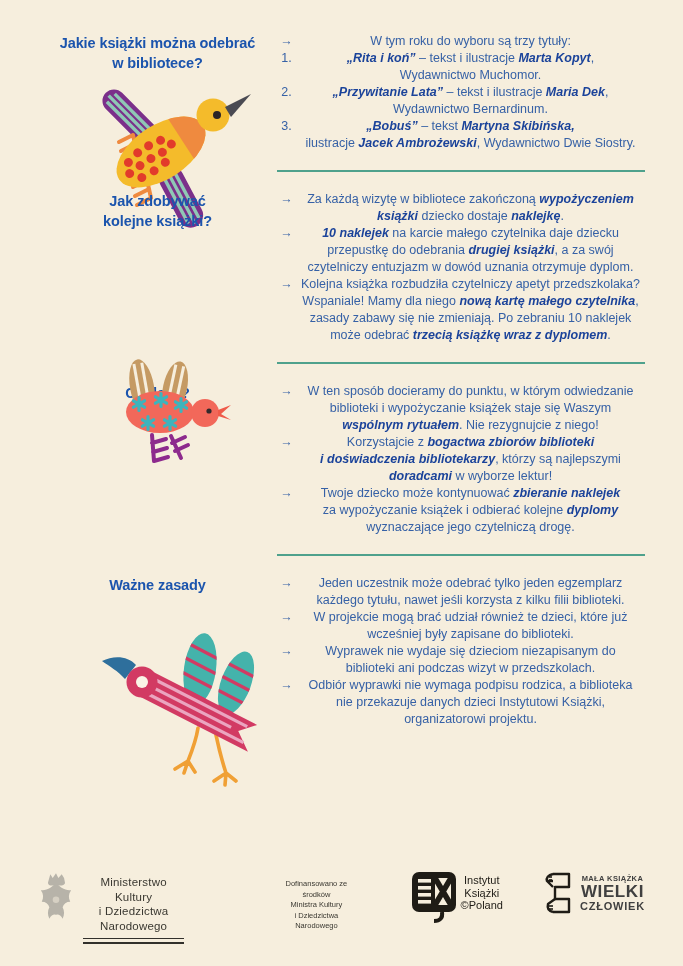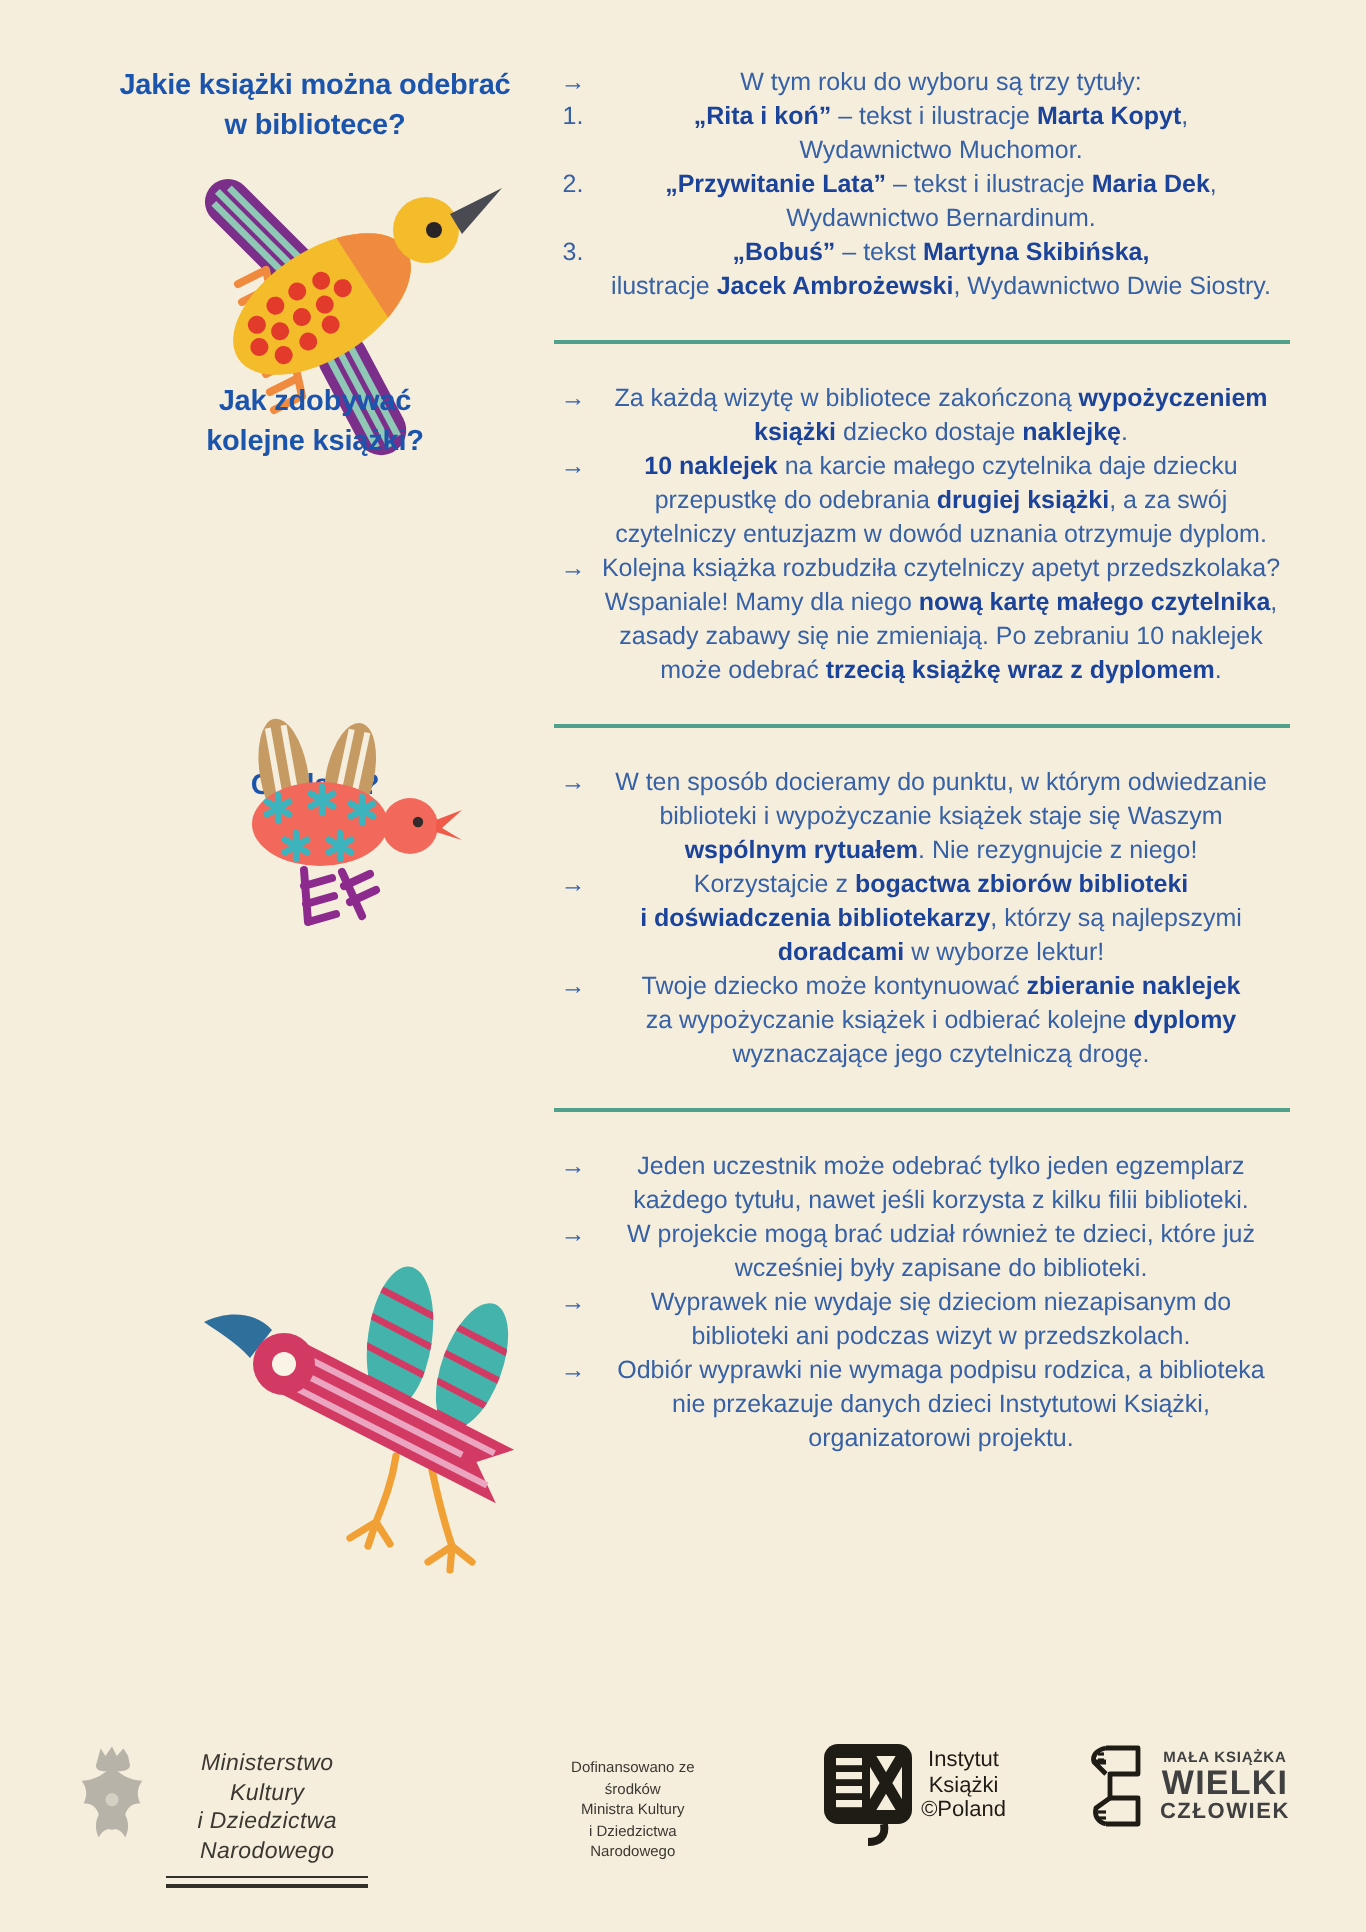--- a/index.html
+++ b/index.html
@@ -29,35 +29,35 @@
     font-size:14.5px;line-height:20px;
     font-weight:bold;
     color:#1b54ad;
     white-space:pre-line;
     letter-spacing:-0.1px;
   }
   .right{min-width:0;}
   .item{display:flex;font-size:12.5px;line-height:17px;}
   .item .marker{flex:0 0 19px;color:#3661a6;}
   .item .txt{flex:1;white-space:pre-line;min-width:0;}
-  .item .txt .b{font-weight:bold;color:#1b439a;}
+  .item .txt .b{font-weight:bold;color:#1b439a;font-style:italic;}
   .item.note{margin-top:17px;}
   .divider{border-top:2px solid #4fa18c;margin-top:18px;}
   .bird{position:absolute;pointer-events:none;}
   .bird1{left:35px;top:52px;}
   .bird2{left:70px;top:-28px;}
   .bird3{left:40px;top:48px;}
 
   .footer{
     margin-top:auto;
     display:flex;align-items:flex-start;
     padding-bottom:22px;
     color:#3a3831;
   }
-  .ministry{display:flex;align-items:flex-start;font-style:italic;}
+  .ministry{display:flex;align-items:flex-start;}
   .ministry .eagle{margin-right:9px;}
   .ministry .mtxt{font-size:11.5px;line-height:14.5px;letter-spacing:0.2px;padding-top:4px;}
   .ministry .dbl{height:3px;border-top:1.5px solid #32302b;border-bottom:2.5px solid #32302b;margin-top:5px;}
   .funding{margin-left:96px;font-size:7.5px;line-height:10.5px;padding-top:8px;color:#3a3831;}
   .inst{margin-left:58px;display:flex;align-items:flex-start;}
   .inst .itxt{margin-left:2px;font-size:11px;line-height:12.5px;font-weight:normal;color:#1f1c16;padding-top:3px;}
   .mkwc{margin-left:40px;display:flex;align-items:flex-start;}
   .mkwc .ktxt{margin-left:7px;color:#404040;padding-top:3px;}
   .mkwc .l1{font-size:7.5px;font-weight:bold;letter-spacing:0.4px;line-height:9px;}
   .mkwc .l2{font-size:17px;font-weight:bold;letter-spacing:0.6px;line-height:17px;}
@@ -220,20 +220,21 @@
         <span class="txt"><span>Twoje dziecko może kontynuować </span><span class="b">zbieranie naklejek</span><span>
 za wypożyczanie książek i odbierać kolejne </span><span class="b">dyplomy</span><span>
 wyznaczające jego czytelniczą drogę.</span></span>
       </div>
       <div class="divider"></div>
     </div>
   </div>
 
   <div class="section" style="margin-bottom:0;">
     <div class="left">
+      <h2 class="q">Ważne zasady</h2>
       <div class="bird bird3">
         <svg width="185" height="172" viewBox="0 0 185 172">
           <defs>
             <clipPath id="w1">
                 <ellipse cx="122" cy="46" rx="16" ry="36" transform="rotate(8 122 46)"></ellipse>
               </clipPath>
             <clipPath id="w2">
                 <ellipse cx="158" cy="60" rx="15" ry="33" transform="rotate(20 158 60)"></ellipse>
               </clipPath>
           </defs>

